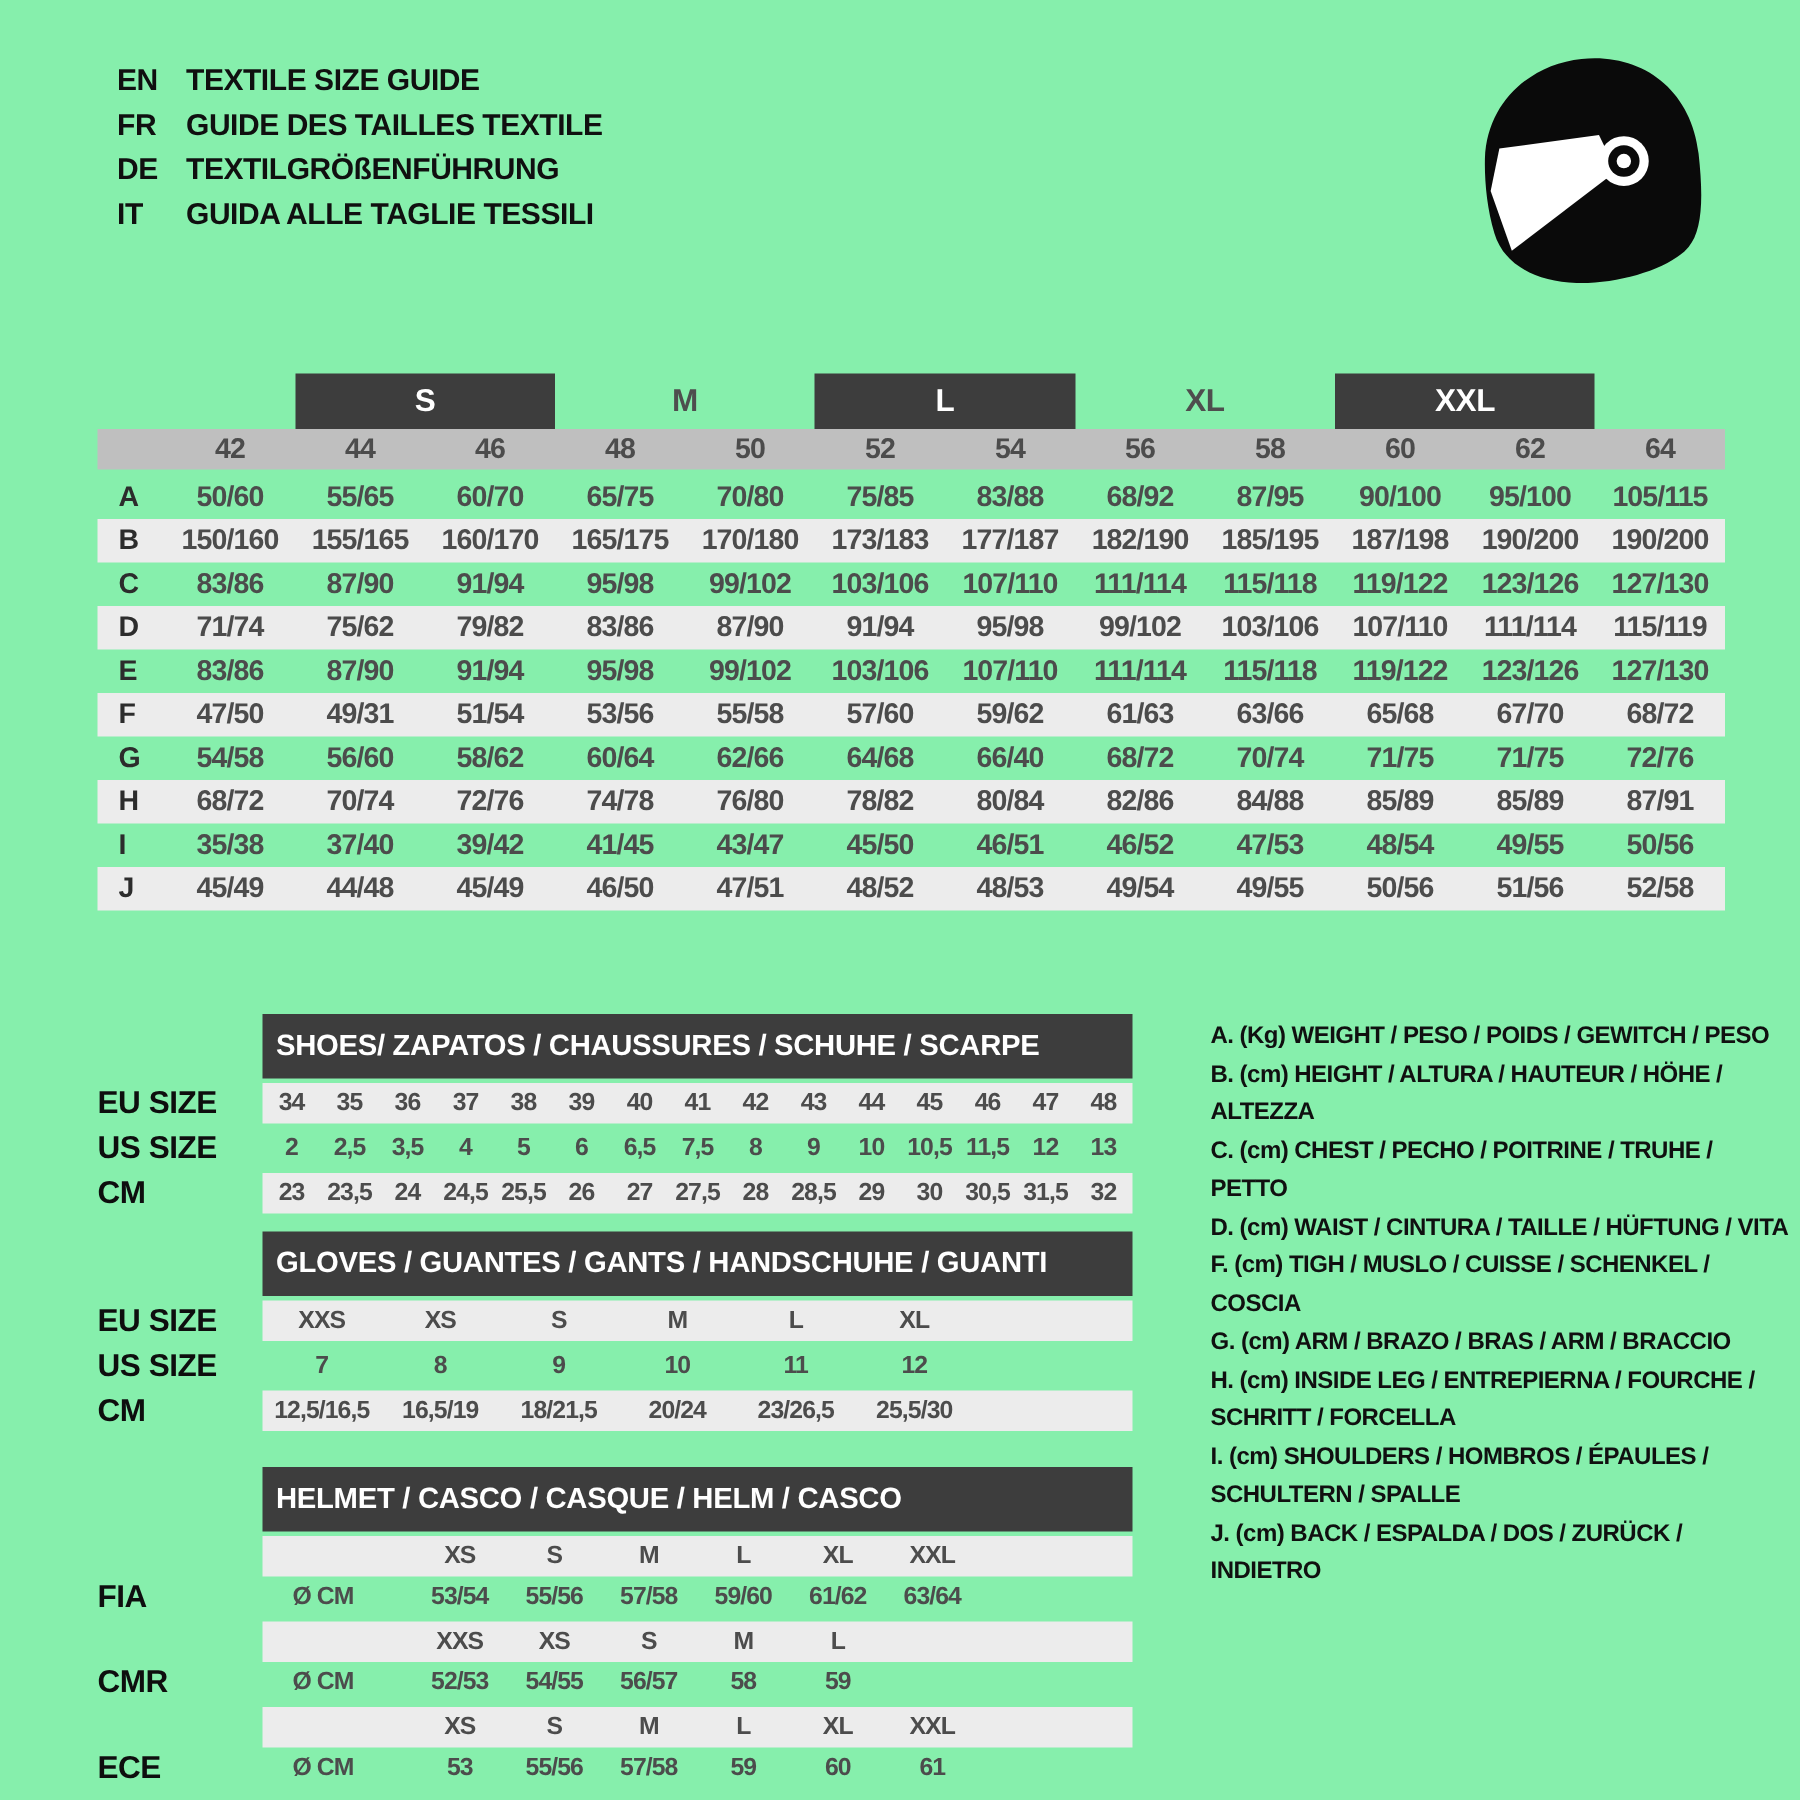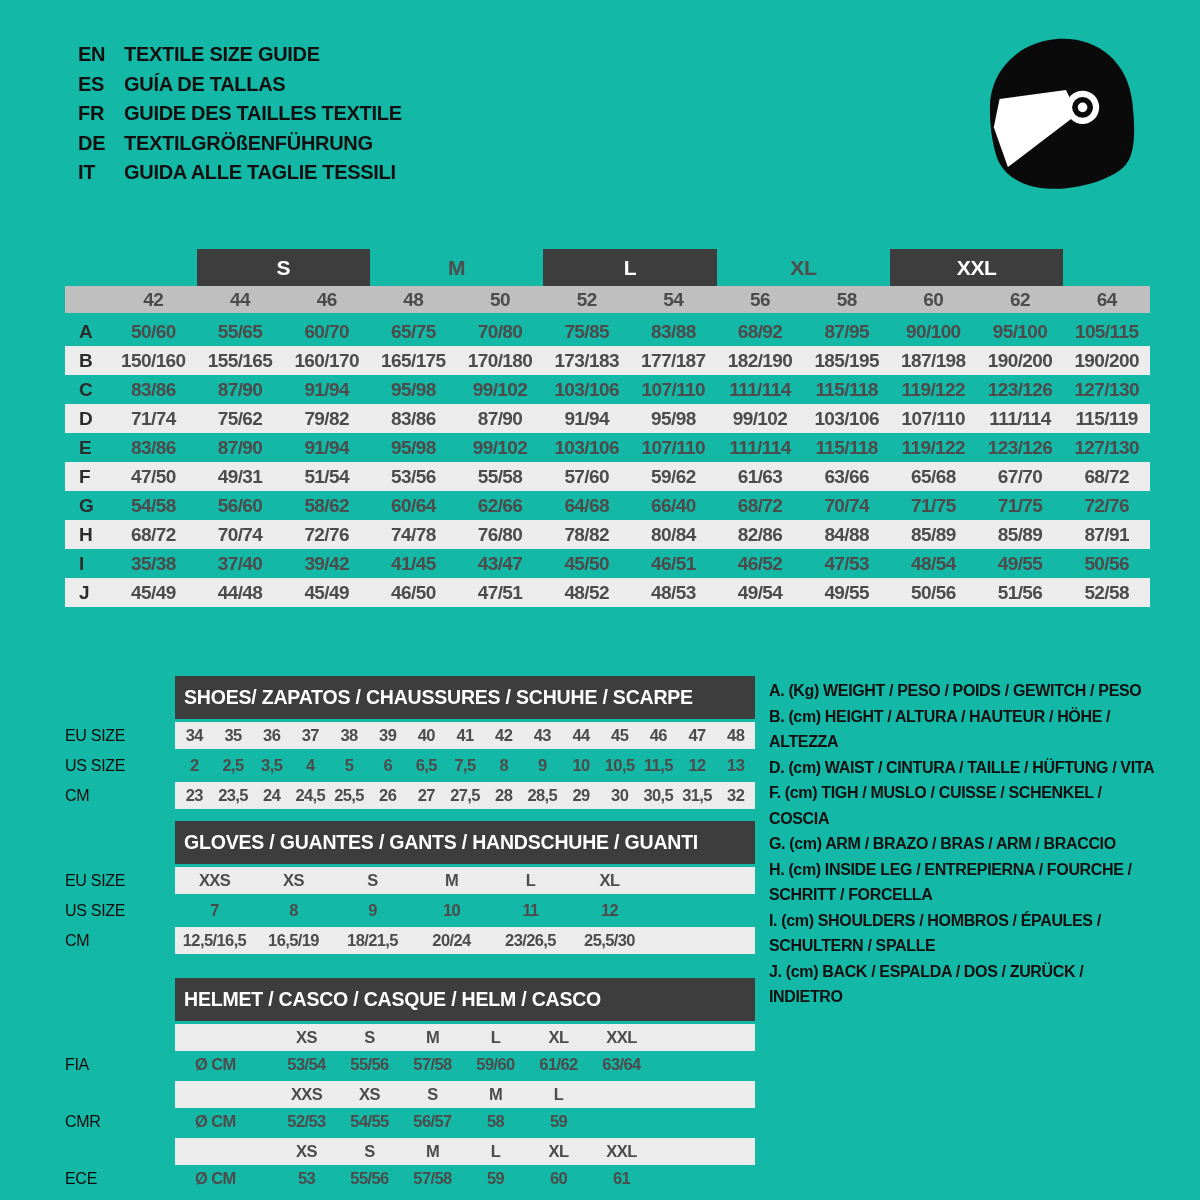--- a/index.html
+++ b/index.html
@@ -1,16 +1,16 @@
 <!DOCTYPE html>
 <html><head>
 <meta charset="utf-8">
 <style>
   html,body{margin:0;padding:0;background:#fff;}
-  .page{position:relative;width:1200px;height:1200px;background:#14b8a6;overflow:hidden;
+  .page{position:relative;width:1200px;height:1200px;background:#86efac;overflow:hidden;
         font-family:"Liberation Sans",sans-serif;color:#141414;}
 
   
   .lang-block{position:absolute;left:78px;top:40px;}
   .lang-row{display:grid;grid-template-columns:46px auto;font-size:20px;font-weight:700;
             line-height:29.5px;letter-spacing:-0.3px;color:#101010;}
   .helmet-wrap{position:absolute;right:56px;top:28px;width:166px;height:172px;}
   .helmet-wrap svg{width:100%;height:100%;}
 
   
@@ -36,49 +36,45 @@
 
   
   .bottom-left{position:absolute;left:65px;top:676px;width:690px;}
   .sec-title{margin-left:110px;height:43px;background:#3d3d3d;color:#ffffff;
              display:flex;align-items:center;padding-left:9px;
              font-size:19.5px;font-weight:700;letter-spacing:-0.2px;white-space:nowrap;}
   .mt-gloves{margin-top:12px;}
   .mt-helmet{margin-top:24px;}
   .srow{display:grid;grid-template-columns:110px 1fr;margin-top:3px;}
   .srow.tight{margin-top:0;}
-  .slabel{display:flex;align-items:center;font-size:16px;font-weight:400;
+  .slabel{display:flex;align-items:center;font-size:21px;font-weight:700;
           color:#0e0e0e;letter-spacing:-0.3px;}
   .band{height:27px;display:grid;}
   .band.stripe{background:#ececec;}
   .band-shoes{grid-template-columns:repeat(15,1fr);}
   .band-gloves{grid-template-columns:repeat(6,79px) 1fr;}
   .band-helmet{grid-template-columns:100px repeat(6,63px) 1fr;}
   .bcell{display:flex;align-items:center;justify-content:center;
          font-size:16.5px;font-weight:700;color:#4c4c4c;letter-spacing:-0.6px;white-space:nowrap;}
   .bcell.diam{justify-content:flex-start;padding-left:20px;}
 
   
-  .legend{position:absolute;left:769px;top:678px;width:390px;}
+  .legend{position:absolute;left:807px;top:678px;width:390px;}
   .legend-item{font-size:16px;font-weight:700;line-height:25.5px;
                letter-spacing:-0.35px;color:#101010;}
 </style>
 </head>
 <body>
 
 <div class="page">
 
   <div class="lang-block">
     <div class="lang-row">
       <span>EN</span>
       <span>TEXTILE SIZE GUIDE</span>
-    </div>
-    <div class="lang-row">
-      <span>ES</span>
-      <span>GUÍA DE TALLAS</span>
     </div>
     <div class="lang-row">
       <span>FR</span>
       <span>GUIDE DES TAILLES TEXTILE</span>
     </div>
     <div class="lang-row">
       <span>DE</span>
       <span>TEXTILGRÖßENFÜHRUNG</span>
     </div>
     <div class="lang-row">
@@ -449,20 +445,21 @@
             <div class="bcell">60</div>
             <div class="bcell">61</div>
           </div>
         </div>
       </div>
   </div>
 
   <div class="legend" id="legend">
       <div class="legend-item">A. (Kg) WEIGHT / PESO / POIDS / GEWITCH / PESO</div>
       <div class="legend-item">B. (cm) HEIGHT / ALTURA / HAUTEUR / HÖHE / ALTEZZA</div>
+      <div class="legend-item">C. (cm) CHEST / PECHO / POITRINE / TRUHE / PETTO</div>
       <div class="legend-item">D. (cm) WAIST / CINTURA / TAILLE / HÜFTUNG / VITA</div>
       <div class="legend-item">F. (cm) TIGH / MUSLO / CUISSE / SCHENKEL / COSCIA</div>
       <div class="legend-item">G. (cm) ARM / BRAZO / BRAS / ARM / BRACCIO</div>
       <div class="legend-item">H. (cm) INSIDE LEG / ENTREPIERNA / FOURCHE / SCHRITT / FORCELLA</div>
       <div class="legend-item">I. (cm) SHOULDERS / HOMBROS / ÉPAULES / SCHULTERN / SPALLE</div>
       <div class="legend-item">J. (cm) BACK / ESPALDA / DOS / ZURÜCK / INDIETRO</div>
     </div>
 
 </div>
 

